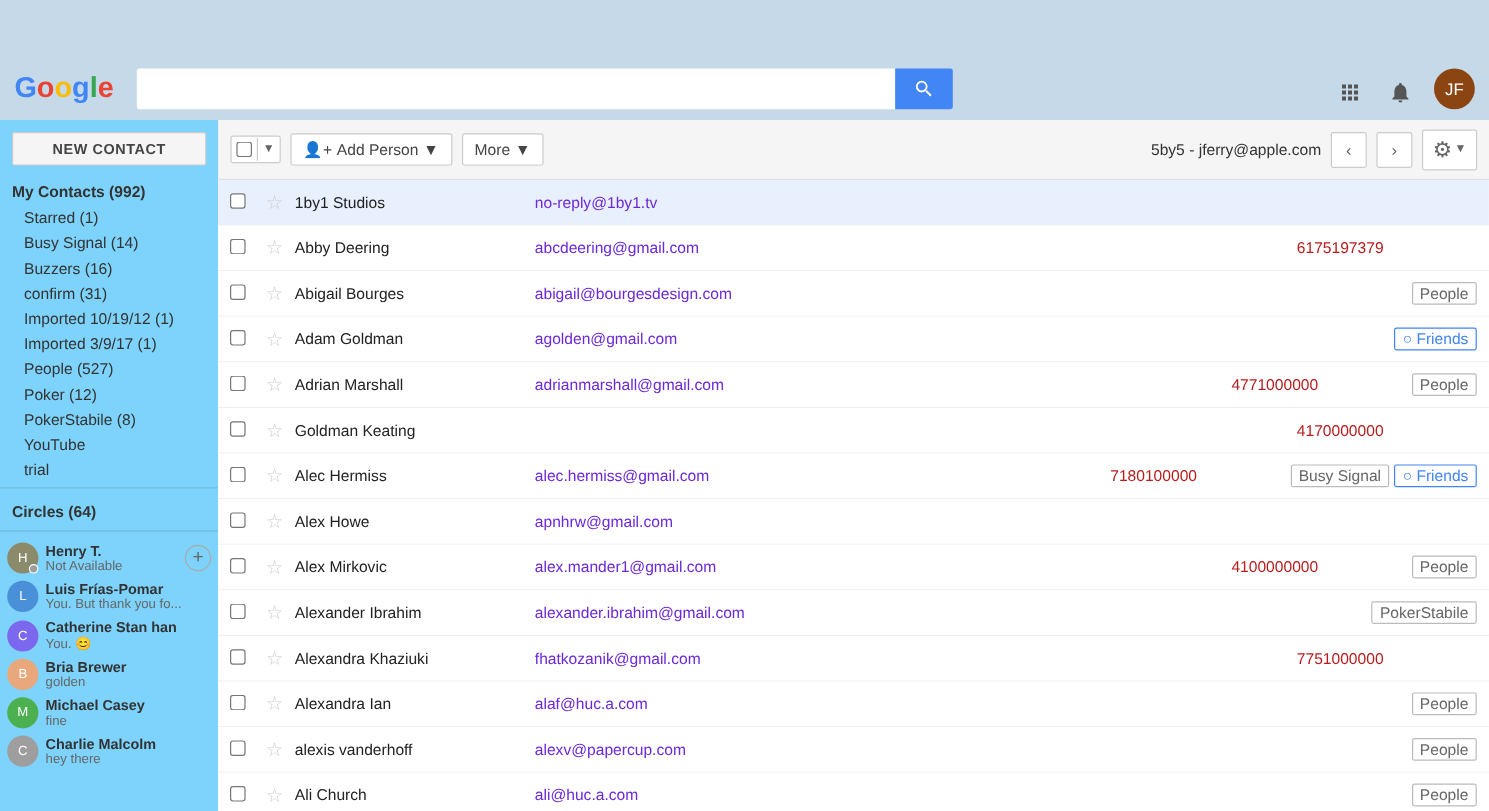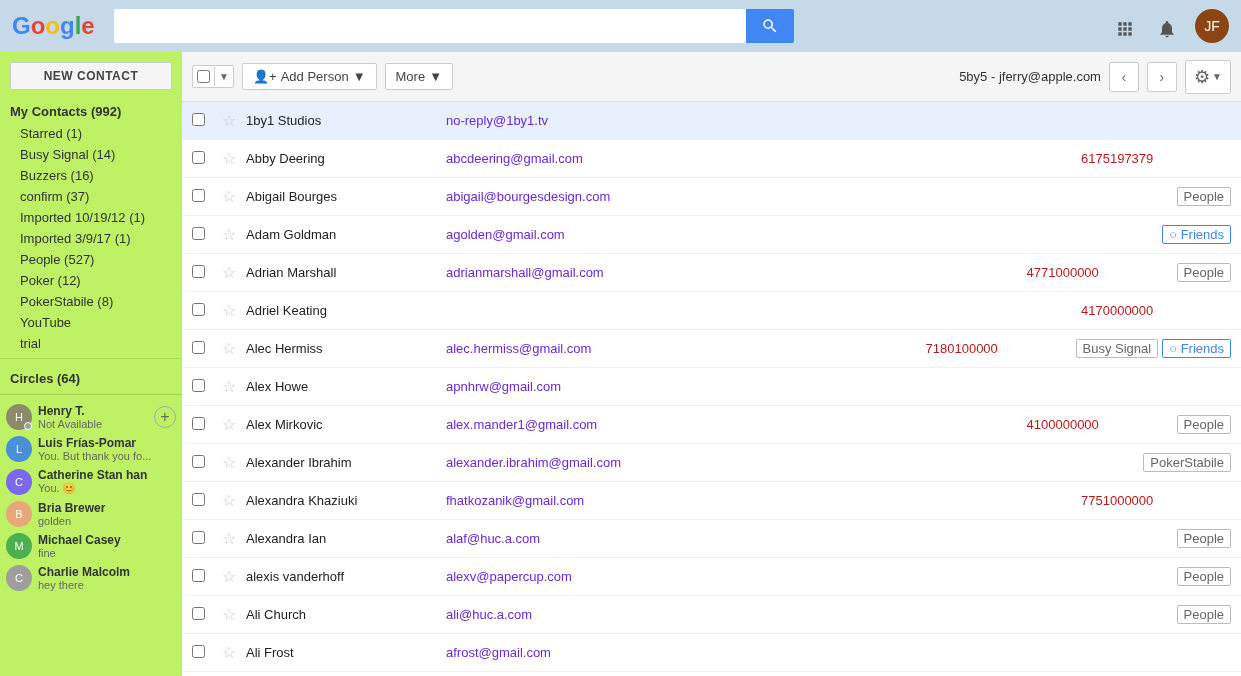--- a/index.html
+++ b/index.html
@@ -6,20 +6,21 @@
     body { font-family: Arial, sans-serif; background: #c5d9e8; height: 676px; overflow: hidden; display: flex; flex-direction: column; }
 
     
     .top-bar {
       background: #c5d9e8;
       display: flex;
       align-items: center;
       padding: 24px 12px;
       gap: 12px;
       height: 52px;
+      margin-top: 48px;
     }
     .google-logo {
       font-size: 24px;
       color: #4285f4;
       font-weight: bold;
       cursor: pointer;
       min-width: 90px;
     }
     .google-logo span.g { color: #4285f4; }
     .google-logo span.o1 { color: #ea4335; }
@@ -90,21 +91,21 @@
     
     .main-layout {
       display: flex;
       flex: 1;
       overflow: hidden;
     }
 
     
     .sidebar {
       width: 182px;
-      background: #bef264;
+      background: #7dd3fc;
       display: flex;
       flex-direction: column;
       overflow-y: auto;
       flex-shrink: 0;
     }
     .new-contact-btn {
       margin: 10px 10px 6px 10px;
       padding: 6px 12px;
       background: #f5f5f5;
       border: 1px solid #ccc;
@@ -335,21 +336,21 @@
 <div class="main-layout">
 
   <div class="sidebar">
     <button class="new-contact-btn">NEW CONTACT</button>
 
     <div class="sidebar-section-title">My Contacts (992)</div>
 
     <div class="sidebar-item">Starred (1)</div>
     <div class="sidebar-item">Busy Signal (14)</div>
     <div class="sidebar-item">Buzzers (16)</div>
-    <div class="sidebar-item">confirm (37)</div>
+    <div class="sidebar-item">confirm (31)</div>
     <div class="sidebar-item">Imported 10/19/12 (1)</div>
     <div class="sidebar-item">Imported 3/9/17 (1)</div>
     <div class="sidebar-item">People (527)</div>
     <div class="sidebar-item">Poker (12)</div>
     <div class="sidebar-item">PokerStabile (8)</div>
     <div class="sidebar-item">YouTube</div>
     <div class="sidebar-item">trial</div>
 
     <div class="sidebar-divider"></div>
     <div class="sidebar-section-title">Circles (64)</div>
@@ -487,21 +488,21 @@
         <div class="row-email">adrianmarshall@gmail.com</div>
         <div class="row-phone">4771000000</div>
         <div class="row-tags">
             <span class="tag">People</span>
           </div>
       </div>
 
       <div class="contact-row">
         <div class="row-checkbox"><input type="checkbox" style=""></div>
         <div class="row-star">☆</div>
-        <div class="row-name">Adriel Keating</div>
+        <div class="row-name">Goldman Keating</div>
         <div class="row-email"></div>
         <div class="row-phone">4170000000</div>
         <div class="row-tags"></div>
       </div>
 
       <div class="contact-row">
         <div class="row-checkbox"><input type="checkbox" style=""></div>
         <div class="row-star">☆</div>
         <div class="row-name">Alec Hermiss</div>
         <div class="row-email">alec.hermiss@gmail.com</div>

